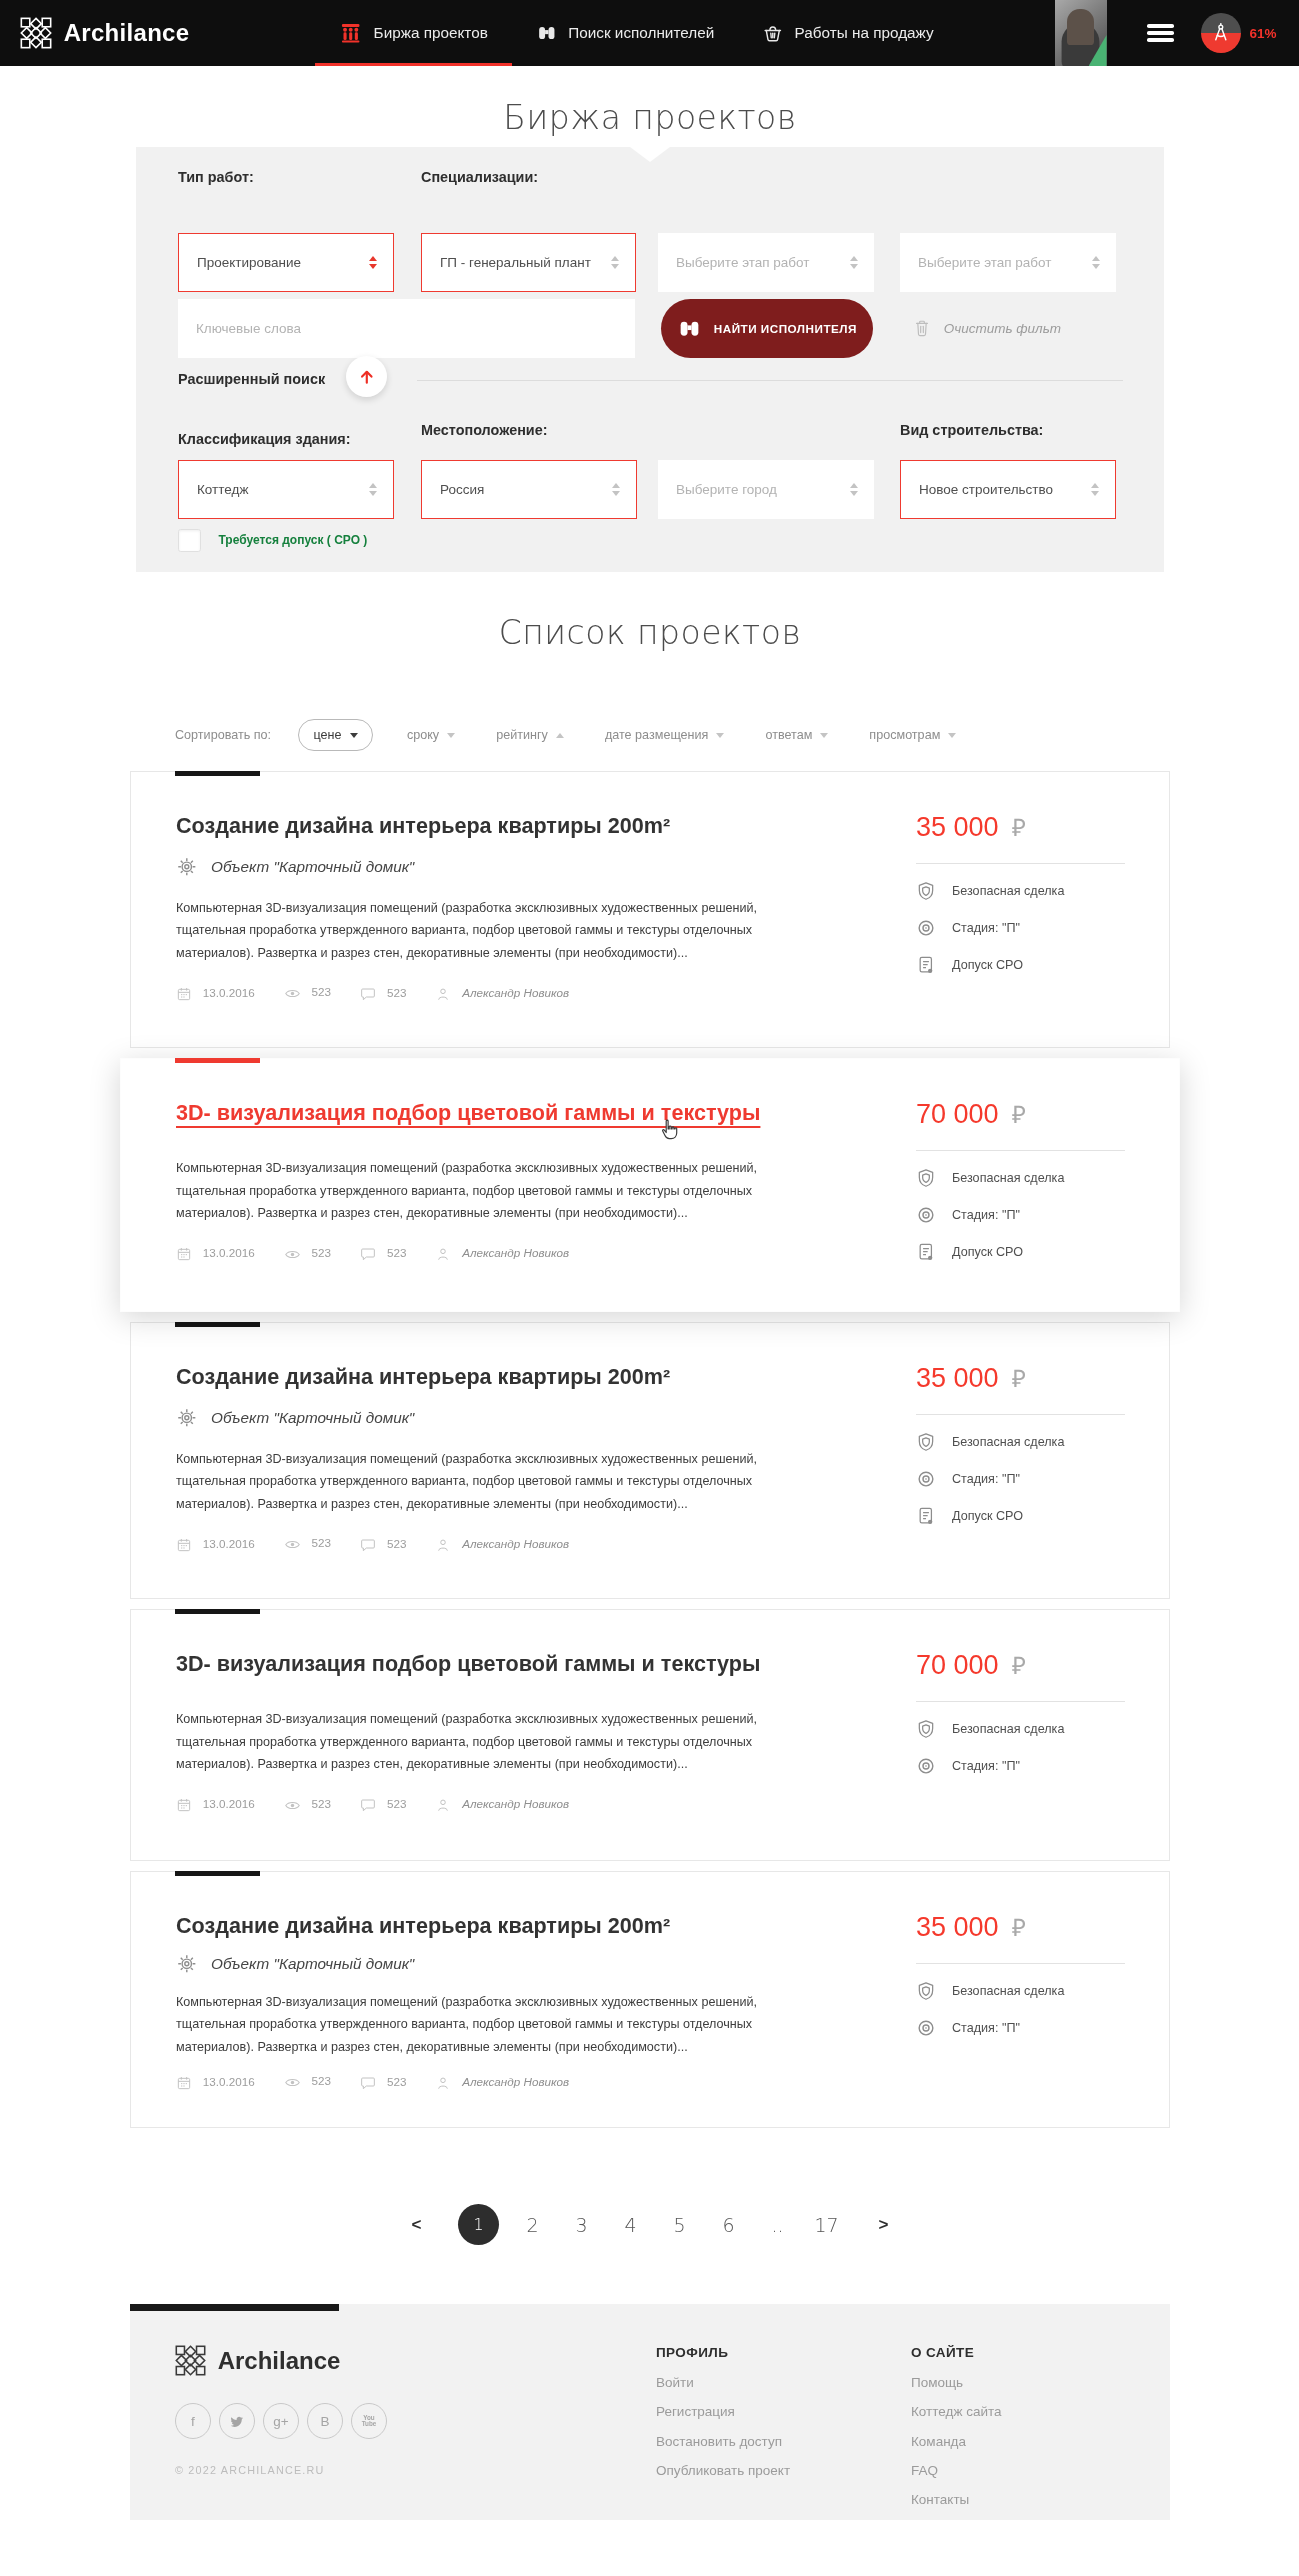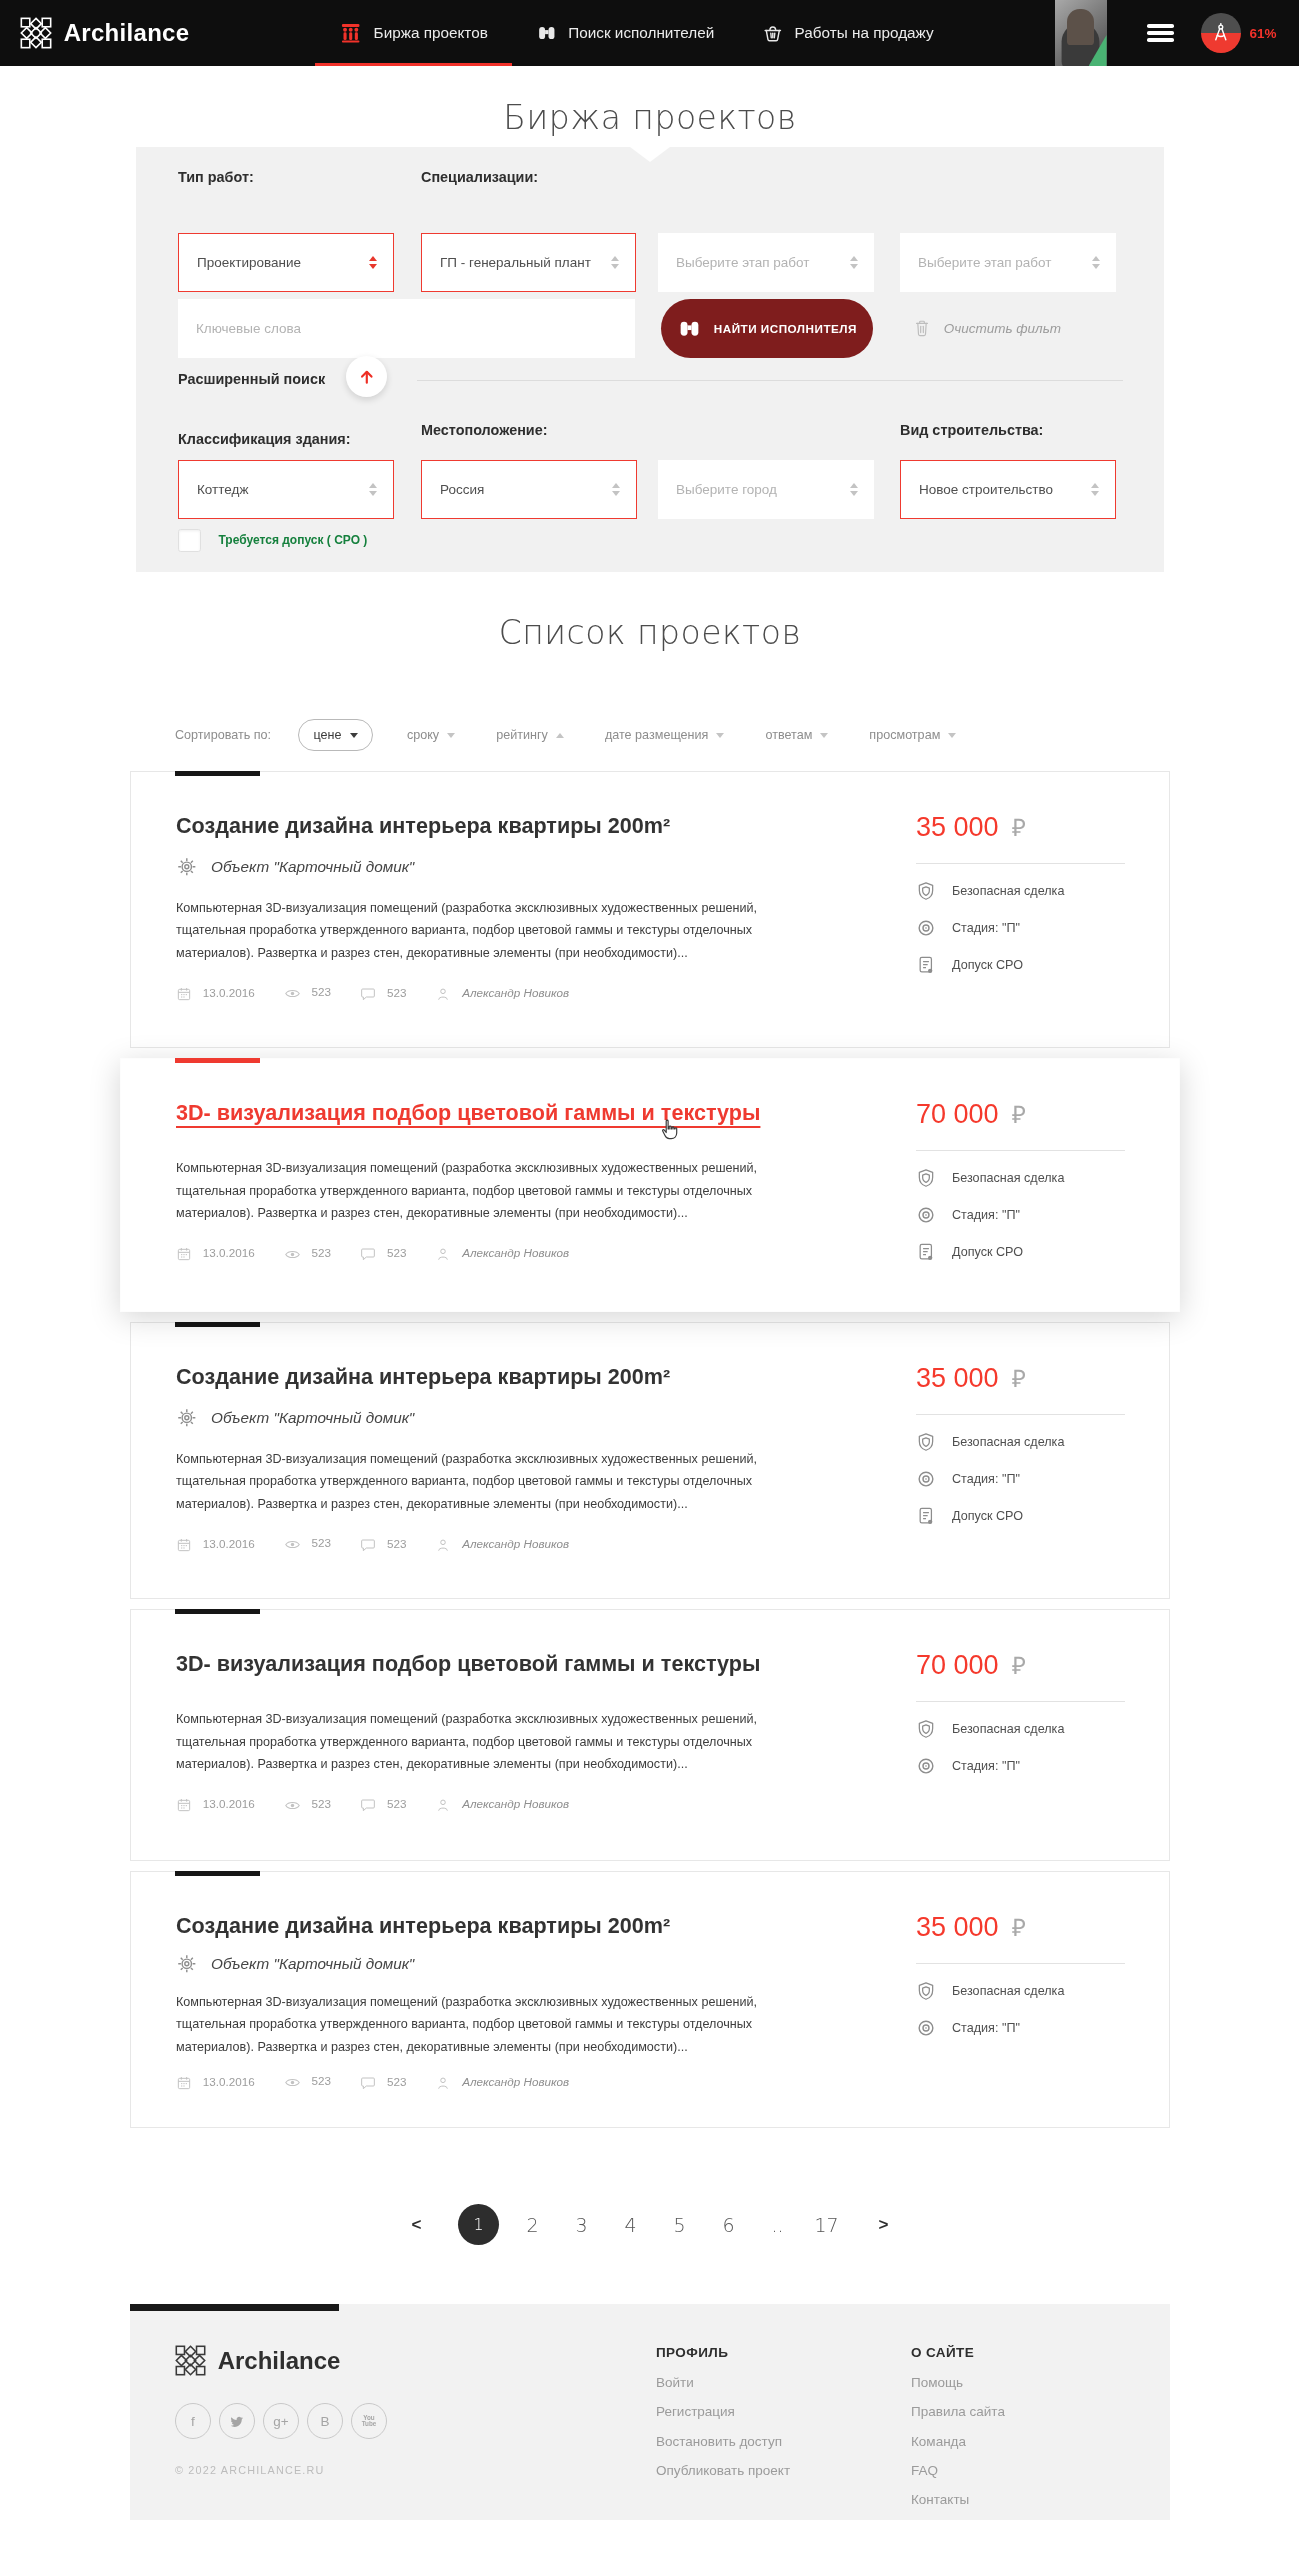--- a/index.html
+++ b/index.html
@@ -733,21 +733,21 @@
         <li>Войти</li>
         <li>Регистрация</li>
         <li>Востановить доступ</li>
         <li>Опубликовать проект</li>
       </ul>
     </div>
     <div class="f-col about">
       <h4>О САЙТЕ</h4>
       <ul>
         <li>Помощь</li>
-        <li>Правила сайта</li>
+        <li>Коттедж сайта</li>
         <li>Команда</li>
         <li>FAQ</li>
         <li>Контакты</li>
       </ul>
     </div>
   </footer>
 
 </div>
 
 

